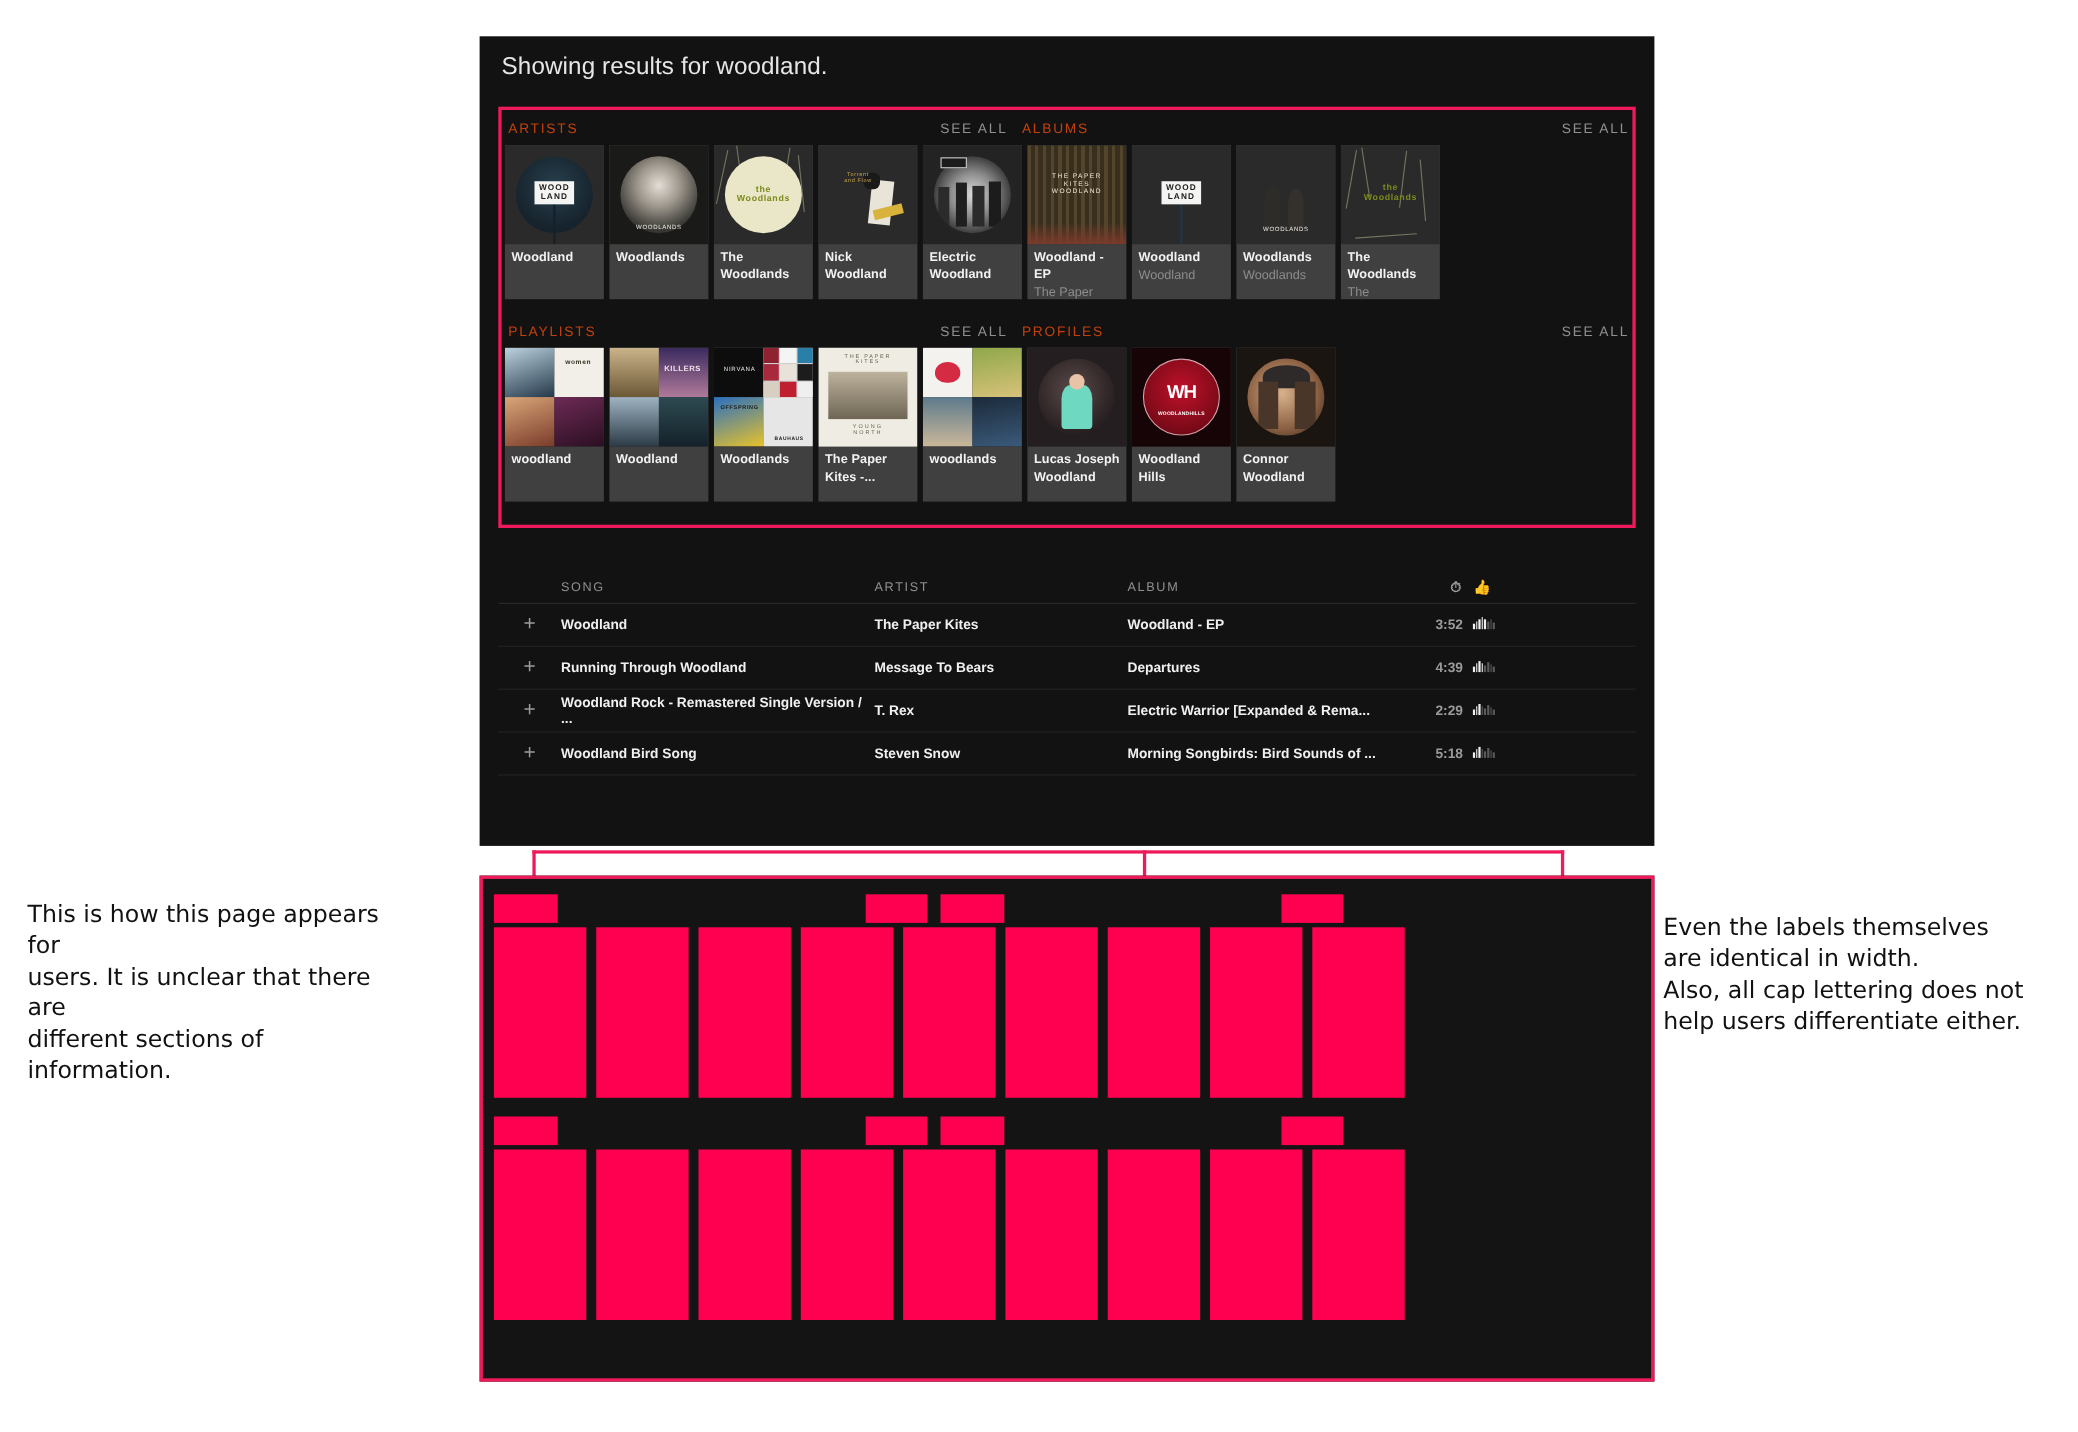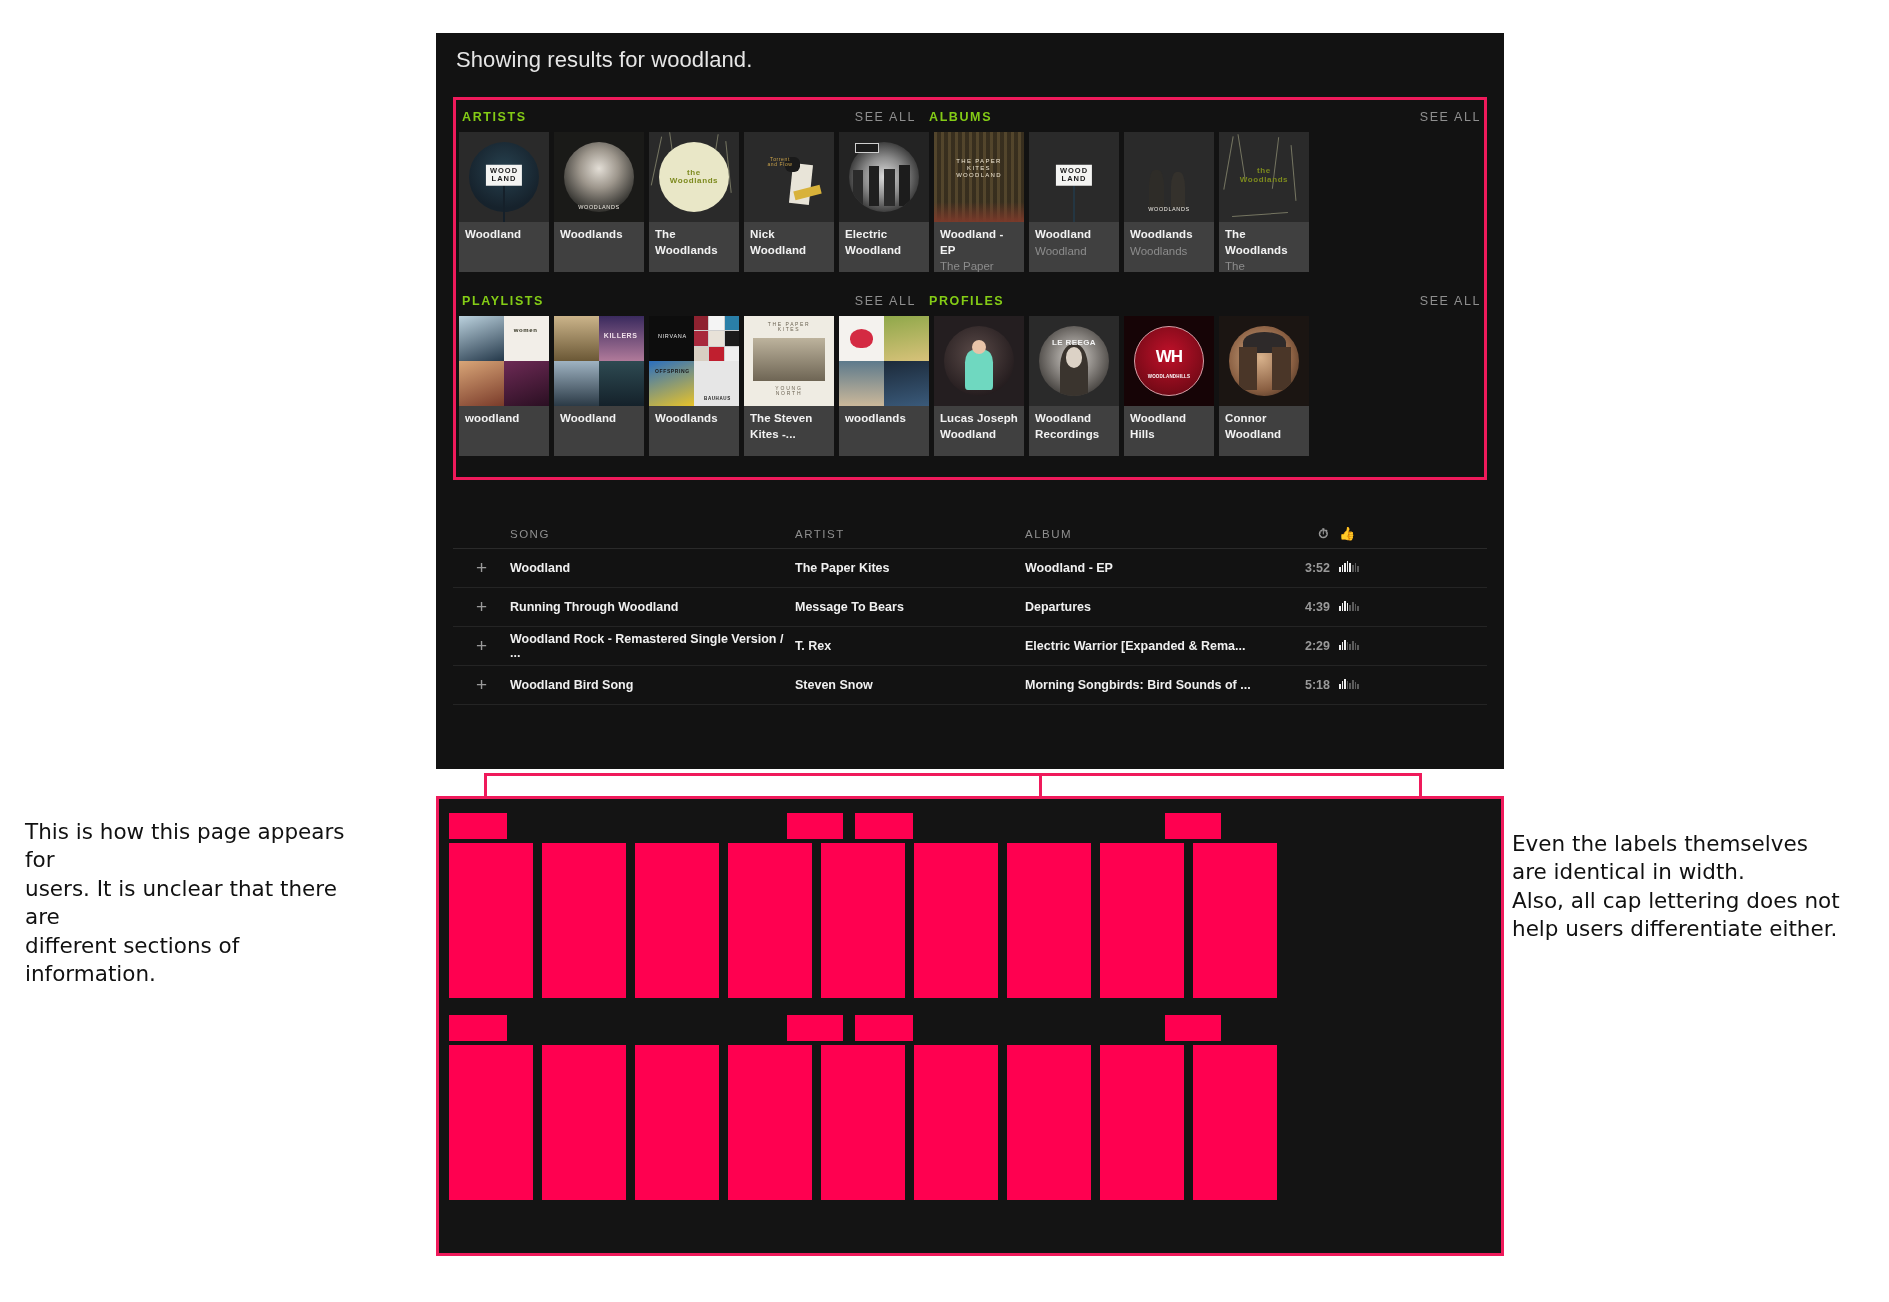--- a/index.html
+++ b/index.html
@@ -31,21 +31,21 @@
     width: 1034px; height: 383px;
     border: 3px solid #ef1a5b;
   }
   .sect-head {
     position: absolute; top: 0; height: 30px;
     display: flex; align-items: center; justify-content: space-between;
     padding: 0 3px;
   }
   .sect-title {
     font-size: 12.5px; letter-spacing: 1.6px;
-    color: #84cc16; text-transform: uppercase; font-weight: 700;
+    color: #c2410c; text-transform: uppercase; font-weight: 400;
   }
   .see-all {
     font-size: 12.5px; letter-spacing: 1.6px;
     color: #8f8f8f; text-transform: uppercase; cursor: pointer;
   }
 
   .cards { position: absolute; display: flex; gap: 5px; }
   .card {
     width: 90px;
     background: #404040;
@@ -368,21 +368,21 @@
           </div>
         </div>
 
         <div class="card tall">
           <div class="art" style="background:#efece3;">
             <div style="position:absolute;left:10%;top:24%;width:80%;height:48%;background:linear-gradient(180deg,#bdb39d,#6e6554);"></div>
             <div class="txtband" style="top:13%;color:#6c6454;font-size:5px;letter-spacing:1.6px;">THE PAPER KITES</div>
             <div class="txtband" style="top:84%;color:#6c6454;font-size:5px;letter-spacing:1.8px;">YOUNG NORTH</div>
           </div>
           <div class="meta">
-            <div class="nm">The Steven
+            <div class="nm">The Paper
 Kites -...</div>
           </div>
         </div>
 
         <div class="card tall">
           <div class="art">
             <div class="mosaic m4">
               <div style="background:#f4f2ee;"></div>
               <div style="background:linear-gradient(170deg,#8fa84a,#d8c27a);"></div>
               <div style="background:linear-gradient(180deg,#5d7a8c,#cbb89a);"></div>
@@ -404,33 +404,20 @@
               <div style="position:absolute;left:30%;top:34%;width:40%;height:58%;background:#6fd8c0;border-radius:30% 30% 10% 10%;"></div>
               <div style="position:absolute;left:40%;top:20%;width:20%;height:20%;background:#e8c3a8;border-radius:50%;"></div>
             </div>
           </div>
           <div class="meta">
             <div class="nm">Lucas Joseph
 Woodland</div>
           </div>
         </div>
 
-        <div class="card tall">
-          <div class="art" style="background:#2a2a2a;">
-            <div class="circ" style="background:radial-gradient(circle at 50% 45%,#d8d4cf 0%,#6e6a66 55%,#1e1c1a 95%);">
-              <div style="position:absolute;left:30%;top:26%;width:40%;height:74%;background:#3a342e;border-radius:45% 45% 0 0;"></div>
-              <div style="position:absolute;left:38%;top:30%;width:24%;height:30%;background:#dcd2c6;border-radius:50%;"></div>
-            </div>
-            <div class="txtband" style="top:30%;color:#f2f2f2;font-size:8px;font-weight:bold;letter-spacing:.4px;">LE REEGA</div>
-          </div>
-          <div class="meta">
-            <div class="nm">Woodland
-Recordings</div>
-          </div>
-        </div>
 
         <div class="card tall">
           <div class="art" style="background:#160406;">
             <div class="txtband" style="top:46%;color:#5a0d14;font-size:19px;font-weight:bold;letter-spacing:-1px;">WH</div>
             <div class="circ" style="background:radial-gradient(circle at 50% 40%,#c0112a 0%,#7a0a18 70%,#4a060f 100%);border:1px solid #d8a0a8;">
               <div style="position:absolute;left:50%;top:44%;transform:translate(-50%,-50%);color:#fff;font-size:17px;font-weight:bold;letter-spacing:-1px;">WH</div>
               <div style="position:absolute;left:50%;top:72%;transform:translate(-50%,-50%);color:#fff;font-size:4.5px;font-weight:bold;letter-spacing:.2px;white-space:nowrap;">WOODLANDHILLS</div>
             </div>
           </div>
           <div class="meta">

